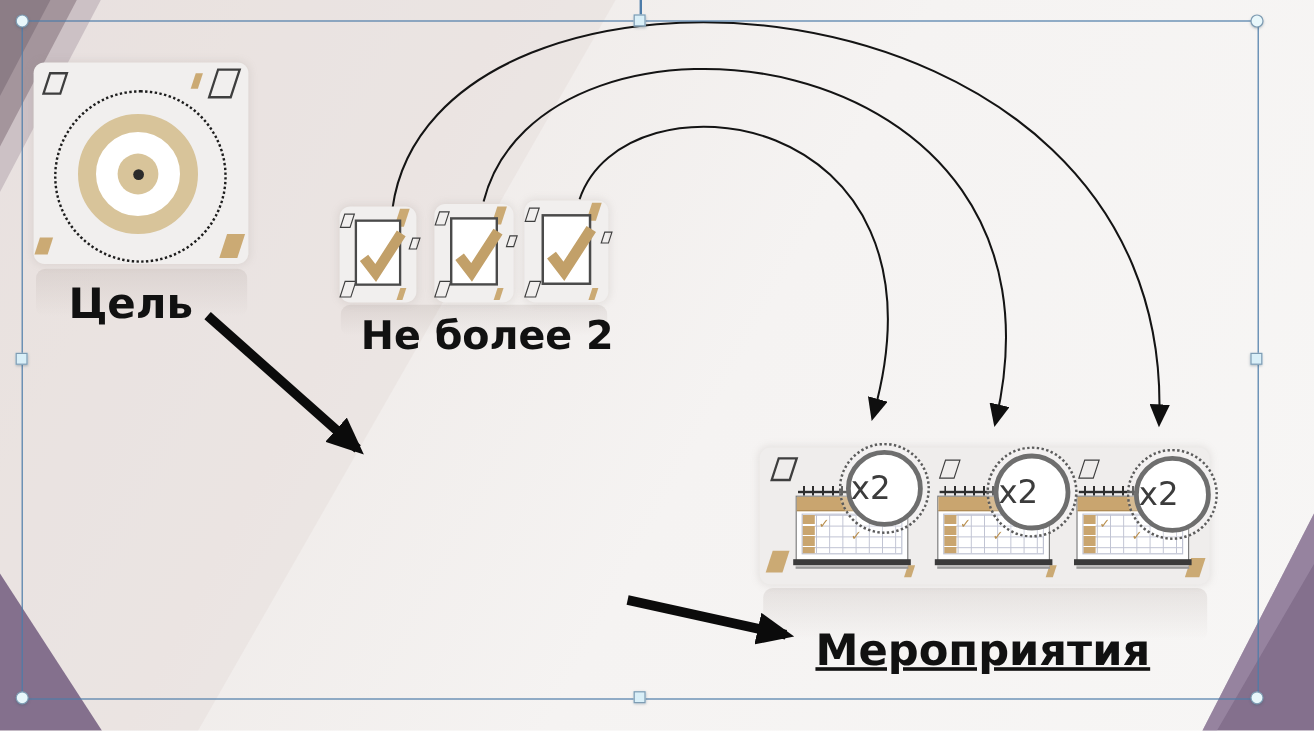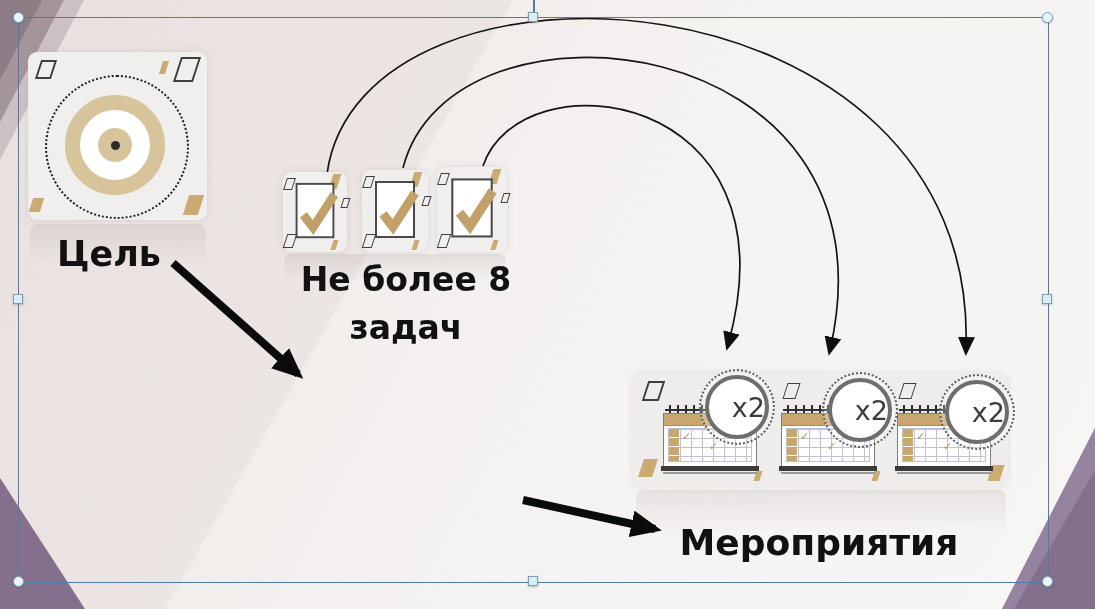--- a/index.html
+++ b/index.html
@@ -45,29 +45,29 @@
   .cal-col{position:absolute;left:0;top:0;bottom:0;width:10px;
      background:repeating-linear-gradient(#c9a56f 0 8px,#fff 8px 9px);}
   .cal-check{position:absolute;color:#b98f4e;font-size:11px;font-weight:700;line-height:1;}
   .cal-base{position:absolute;left:-3px;right:-3px;bottom:-1px;height:5px;background:#3a3a3a;}
   .cal-base:after{content:"";position:absolute;left:2px;right:2px;top:6px;height:1.5px;background:#9a9a9a;}
 
   
   .badge-wrap{position:absolute;width:72px;height:72px;border:2px dotted #5c5c5c;border-radius:50%;
               display:flex;align-items:center;justify-content:center;background:rgba(255,255,255,.25);}
   .badge-inner{width:56px;height:56px;border-radius:50%;background:#fff;border:4px solid #6e6e6e;
-               display:flex;align-items:center;justify-content:flex-end;
+               display:flex;align-items:center;justify-content:flex-start;
                font-size:27px;color:#3c3c3c;}
 
   
   .label{position:absolute;color:#111;font-weight:700;text-align:center;line-height:1.3;}
   .goal-label{font-size:35px;}
   .note-label{font-size:33px;line-height:1.45;}
   .circle-label{font-size:34px;color:#111;font-weight:700;}
-  .events-label{font-size:36px;}
+  .events-label{font-size:36px;text-decoration:underline;}
 
   
   .refl{position:absolute;background:linear-gradient(rgba(165,152,147,.20),rgba(165,152,147,0));
         border-radius:8px;}
 
   
   .sel-rect{position:absolute;left:18px;top:17px;width:1029px;height:564px;
             border:1px solid #4d7ca9;}
   .handle{position:absolute;box-sizing:border-box;background:#e8f7fb;border:1.5px solid #7e9cb3;
           box-shadow:0 1px 2px rgba(60,90,110,.35);}
@@ -215,22 +215,21 @@
     </div>
   </div>
   <div class="badge-wrap" style="left:939px;top:374px;">
     <div class="badge-inner">
       <span>x2</span>
     </div>
   </div>
 
   <div class="label goal-label" style="left:38px;top:232px;width:142px;">Цель</div>
   <div class="label note-label" style="left:292px;top:256px;width:228px;">
-    <div>Не более 8</div>
-    <div>задач</div>
+    <div>Не более 2</div>
   </div>
   <div class="label events-label" style="left:678px;top:520px;width:282px;">Мероприятия</div>
 
   <div class="sel-rect"></div>
   <div class="rot-stem"></div>
   <div class="handle circ" style="left:13px;top:12px;"></div>
   <div class="handle circ" style="left:1042px;top:12px;"></div>
   <div class="handle circ" style="left:13px;top:576px;"></div>
   <div class="handle circ" style="left:1042px;top:576px;"></div>
   <div class="handle sq" style="left:528px;top:12px;"></div>

